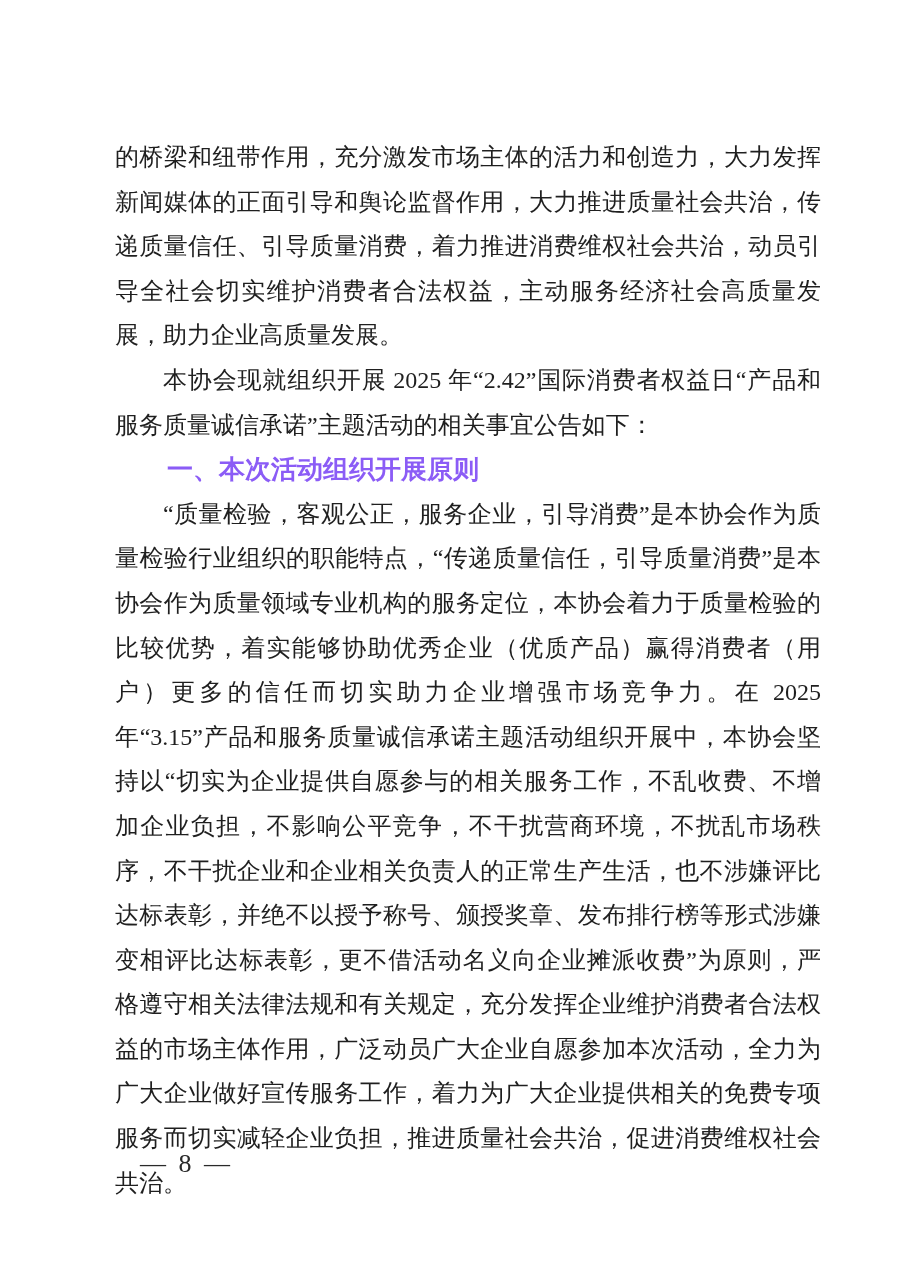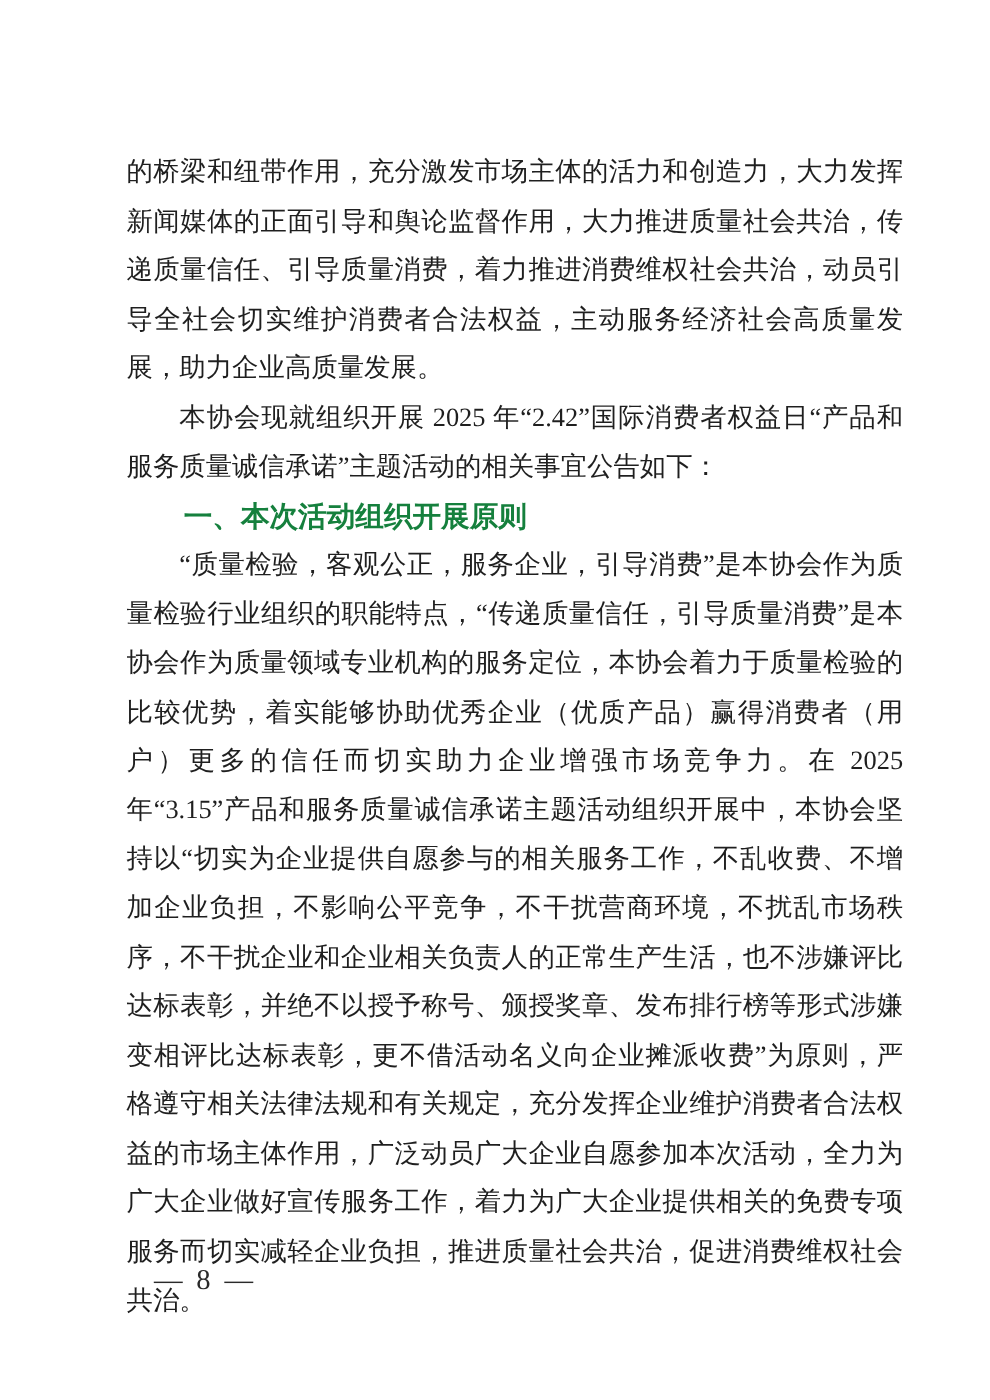--- a/index.html
+++ b/index.html
@@ -36,21 +36,21 @@
     text-indent: 2em;
   }
   .section-heading {
     margin: 0;
     padding: 0;
     text-indent: 2em;
     font-family: "Liberation Sans", "DejaVu Sans", sans-serif;
     font-weight: 700;
     font-size: 26px;
     line-height: 44.6px;
-    color: #15803d;
+    color: #8b5cf6;
   }
   .footer {
     position: absolute;
     left: 140px;
     top: 1149px;
     font-size: 26px;
     line-height: 30px;
     letter-spacing: 3px;
     color: #2a2a2a;
   }

